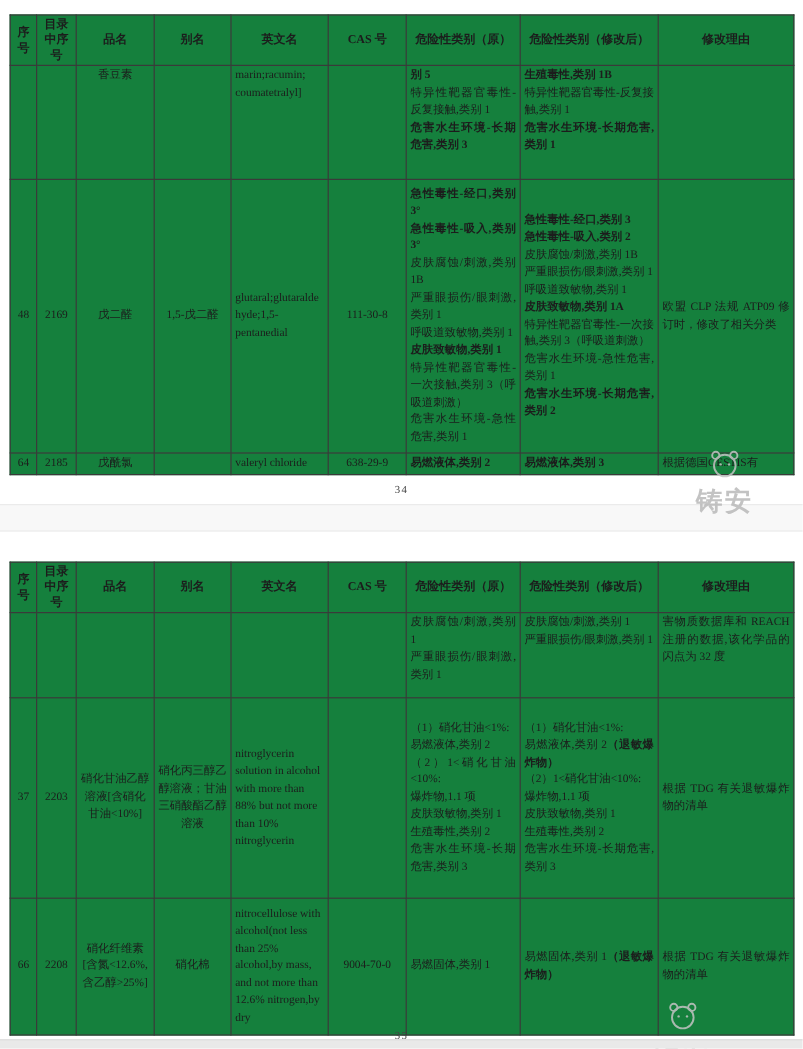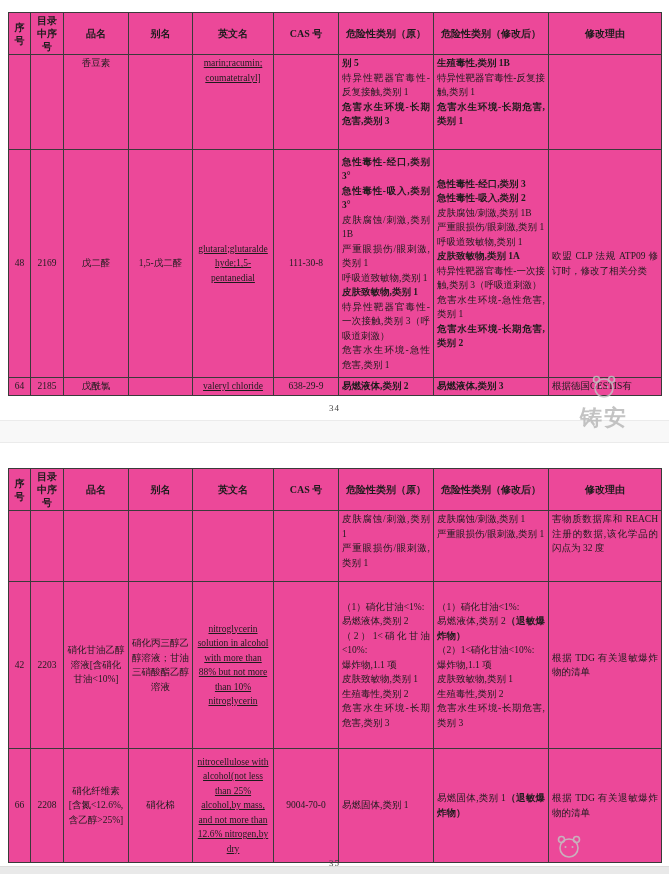--- a/index.html
+++ b/index.html
@@ -2,42 +2,42 @@
 <html><head>
 <meta charset="utf-8">
 <style>
   html,body{margin:0;padding:0;background:#fff;}
   .canvas{
     position:relative;width:669px;height:874px;background:#ffffff;overflow:hidden;
     font-family:"Liberation Serif","DejaVu Serif",serif;color:#1c1c1c;
   }
   .doc-table{
     position:absolute;left:8px;width:653px;border-collapse:collapse;table-layout:fixed;
-    background:#ec4899;border:1.5px solid #3a3a3a;
+    background:#15803d;border:1.5px solid #3a3a3a;
   }
   .doc-table th,.doc-table td{
     border:1px solid #3a3a3a;padding:1px 3px;overflow:hidden;vertical-align:middle;
     word-break:break-word;
   }
   .doc-table th{font-size:10px;font-weight:bold;line-height:13px;text-align:center;}
   .doc-table td{font-size:9.5px;line-height:14.5px;}
   .doc-table thead tr{height:40px;}
   .t1{top:12px;}
   .t2{top:468px;}
   .t1 tbody tr.r0{height:95px;}
   .t1 tbody tr.r1{height:228px;}
   .t1 tbody tr.r2{height:17px;}
   .t2 tbody tr.r0{height:71px;}
   .t2 tbody tr.r1{height:167px;}
   .t2 tbody tr.r2{height:114px;}
   tbody tr.r0 td{vertical-align:top;}
   td.c0,td.c1,td.c5{text-align:center;}
   td.c2,td.c3{text-align:center;}
   td.c4{text-align:justify;}
-  td.c4.single{text-align:center;text-decoration:underline;}
+  td.c4.single{text-align:left;}
   td.c6,td.c7,td.c8{text-align:justify;}
   .line span.b{font-weight:bold;}
   .pagenum{
     position:absolute;left:0;width:669px;text-align:center;
     font-size:9px;color:#444;letter-spacing:1px;
   }
   .pn1{top:403px;}
   .pn2{top:858px;}
   .page-separator{
     position:absolute;left:0;top:420px;width:669px;height:21px;
@@ -228,21 +228,21 @@
           <td class="c7">
             <div class="line"><span>皮肤腐蚀/刺激,类别 1</span></div>
             <div class="line"><span>严重眼损伤/眼刺激,类别 1</span></div>
           </td>
           <td class="c8 single">
             <div class="line"><span>害物质数据库和 REACH 注册的数据,该化学品的闪点为 32 度</span></div>
           </td>
         </tr>
         <tr class="r1">
           <td class="c0 single">
-            <div class="line"><span>42</span></div>
+            <div class="line"><span>37</span></div>
           </td>
           <td class="c1 single">
             <div class="line"><span>2203</span></div>
           </td>
           <td class="c2 single">
             <div class="line"><span>硝化甘油乙醇溶液[含硝化甘油&lt;10%]</span></div>
           </td>
           <td class="c3 single">
             <div class="line"><span>硝化丙三醇乙醇溶液；甘油三硝酸酯乙醇溶液</span></div>
           </td>

